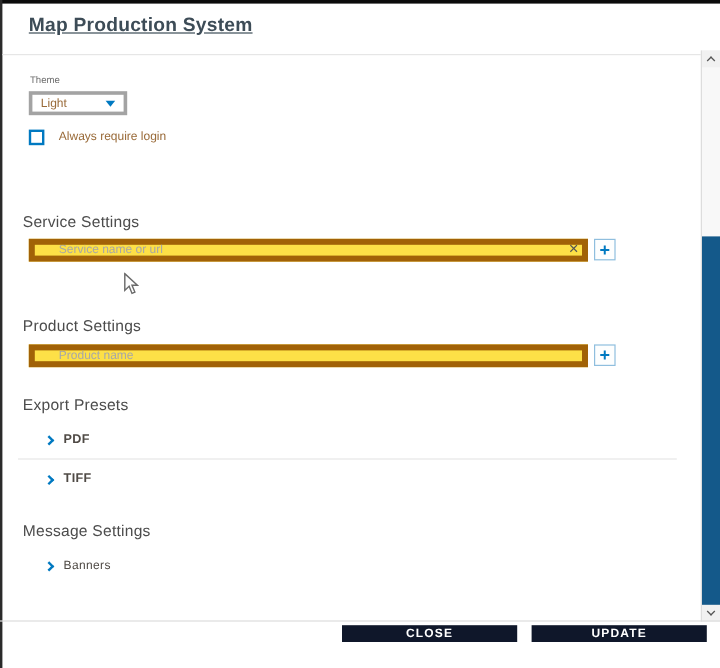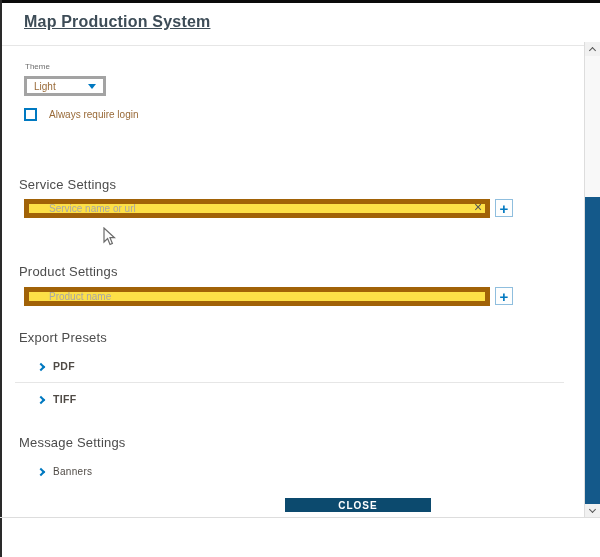--- a/index.html
+++ b/index.html
@@ -57,21 +57,21 @@
   .scrollbar { position:absolute; right:0; top:42px; width:16px; height:476px; background:#f8f8f8;
                border-left:1px solid #ddd; }
   .scroll-btn { position:absolute; left:0; width:15px; height:14px; background:#f1f1f1;
                 display:flex; align-items:center; justify-content:center; cursor:pointer; }
   .scroll-up { top:0; } .scroll-down { bottom:0; }
   .scroll-chev { width:5px; height:5px; border:1px solid #555; border-left:0; border-bottom:0; }
   .scroll-up .scroll-chev { transform:rotate(-45deg); margin-top:3px; }
   .scroll-down .scroll-chev { transform:rotate(135deg); margin-bottom:3px; }
   .scroll-thumb { position:absolute; left:0; top:155px; width:15px; height:310px; background:#14598a; cursor:grab; }
 
-  .footer-btn { position:absolute; top:498px; width:146px; height:14px; border:0; background:#0c4a6e;
+  .footer-btn { position:absolute; top:521px; width:146px; height:14px; border:0; background:#0f172a;
                 color:#fff; font-family:"Liberation Sans", sans-serif; font-size:10px; font-weight:700;
                 letter-spacing:1px; cursor:pointer; }
   .btn-close { left:285px; } .btn-update { left:443px; }
 
   .cursor { position:absolute; left:103px; top:227px; width:13px; height:19px; pointer-events:none; }
 </style>
 </head>
 <body>
 
 <div id="app">
@@ -132,14 +132,15 @@
       <span class="scroll-chev"></span>
     </div>
     <div class="scroll-thumb"></div>
     <div class="scroll-btn scroll-down">
       <span class="scroll-chev"></span>
     </div>
   </div>
 
   <div class="hdivider div-footer"></div>
   <button class="footer-btn btn-close">CLOSE</button>
+  <button class="footer-btn btn-update">UPDATE</button>
 
 </div>
 
 </body></html>

